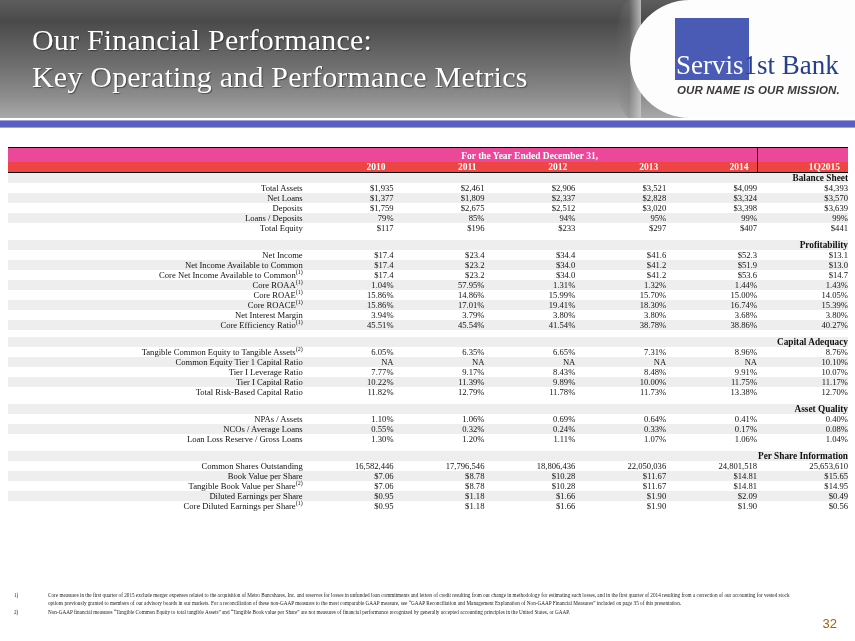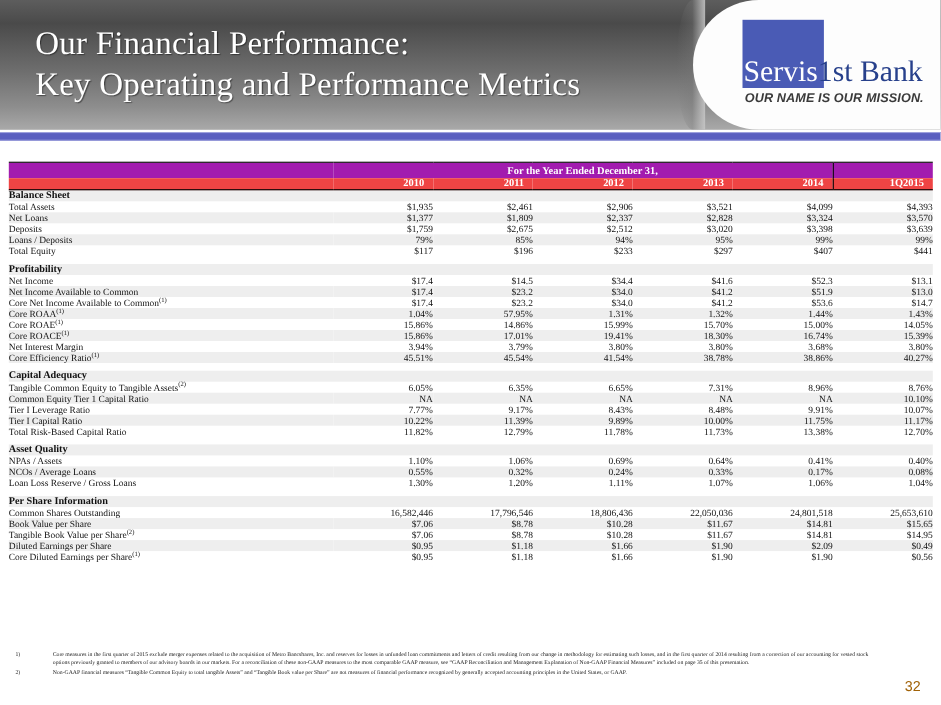--- a/index.html
+++ b/index.html
@@ -138,21 +138,21 @@
     font-size: 8.6px;
     color: #111111;
   }
   #metrics-table td, #metrics-table th {
     padding: 0;
     margin: 0;
   }
 
   
   .hdr-band td {
-    background: #a21caf;
+    background: #ec4899;
     color: #ffffff;
     font-weight: bold;
     font-size: 9.5px;
     border-top: 1.5px solid #000000;
   }
   .hdr-band-bottom td {
     background: #ef4444;
     color: #ffffff;
     font-weight: bold;
     font-size: 9.5px;
@@ -187,21 +187,21 @@
     padding-bottom: 1.2px;
   }
   .data-row.tall td {
     padding-top: 3.6px;
     padding-bottom: 3.6px;
   }
   .shaded td {
     background: #eeeeee;
   }
   .lbl {
-    text-align: left;
+    text-align: right;
     padding-left: 6px;
     white-space: nowrap;
   }
   .val {
     text-align: right;
     padding-right: 8px;
     white-space: nowrap;
   }
   .spacer-row td {
     height: 7px;
@@ -347,21 +347,21 @@
       </tr>
       <tr class="spacer-row">
         <td colspan="7"></td>
       </tr>
       <tr class="sect-title shaded">
         <td class="lbl" colspan="7">Profitability</td>
       </tr>
       <tr class="data-row">
         <td class="lbl">Net Income</td>
         <td class="val">$17.4</td>
-        <td class="val">$14.5</td>
+        <td class="val">$23.4</td>
         <td class="val">$34.4</td>
         <td class="val">$41.6</td>
         <td class="val">$52.3</td>
         <td class="val">$13.1</td>
       </tr>
       <tr class="data-row shaded">
         <td class="lbl">Net Income Available to Common</td>
         <td class="val">$17.4</td>
         <td class="val">$23.2</td>
         <td class="val">$34.0</td>

